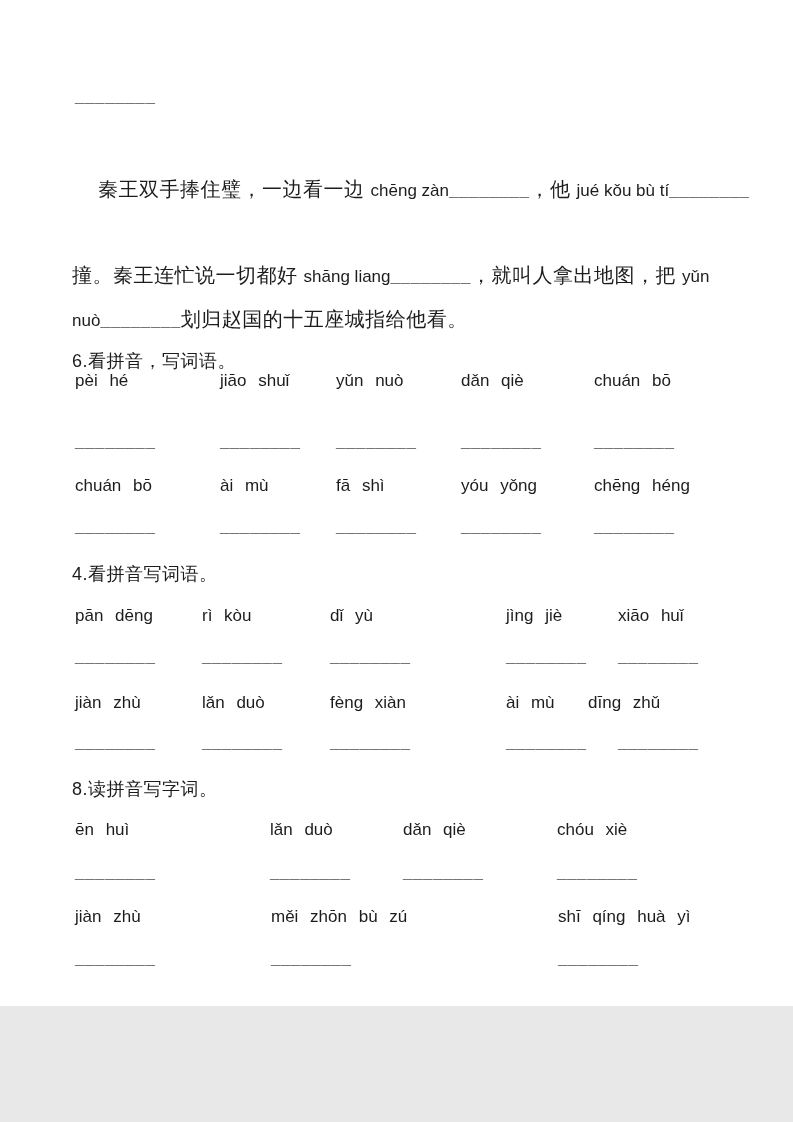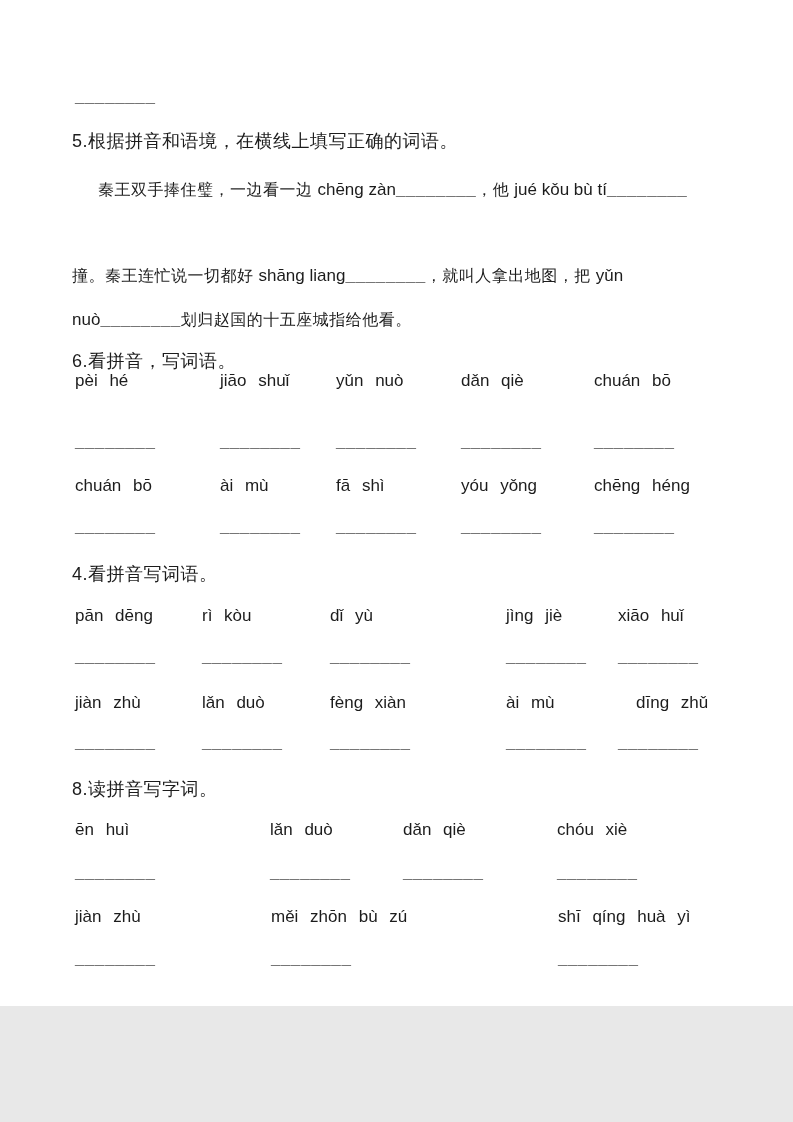--- a/index.html
+++ b/index.html
@@ -15,39 +15,38 @@
     position:absolute;left:72px;right:30px;
     line-height:26px;font-size:18px;
     white-space:nowrap;
   }
   .row{position:absolute;left:0;width:100%;height:26px;line-height:26px;}
   .col{position:absolute;white-space:nowrap;}
   .heading{
     font-family:"Liberation Sans",serif;
     font-size:18px;letter-spacing:.5px;
   }
-  .cn{font-family:"Liberation Sans",serif;font-size:16px;letter-spacing:.5px;}
+  .cn{font-family:"Liberation Sans",serif;font-size:20px;letter-spacing:.5px;}
   .py{font-family:Liberation Sans, sans-serif;font-size:17px;}
   .row .py{word-spacing:7px;}
   .blank{
     font-family:"Liberation Sans","DejaVu Sans",sans-serif;
     font-size:17px;letter-spacing:.6px;font-weight:bold;color:#2a2a2a;
   }
   .indent{padding-left:26px;}
 </style>
 </head>
 <body>
 
 <div class="page">
 
   <div class="row" style="top:84px">
     <span class="col blank" style="left:75px">________</span>
   </div>
 
-  <div class="line heading" style="top:128px">5.根据拼音和语境，在横线上填写正确的词语。</div>
 
   <div class="line indent" style="top:176px">
     <span class="cn">秦王双手捧住璧，一边看一边 </span><span class="py">chēng zàn</span><span class="blank">________</span><span class="cn">，他 </span><span class="py">jué kǒu bù tí</span><span class="blank">________</span>
   </div>
 
 
   <div class="line" style="top:262px">
     <span class="cn">撞。秦王连忙说一切都好 </span><span class="py">shāng liang</span><span class="blank">________</span><span class="cn">，就叫人拿出地图，把 </span><span class="py">yǔn</span>
   </div>
 
@@ -102,21 +101,21 @@
     <span class="col blank" style="left:330px">________</span>
     <span class="col blank" style="left:506px">________</span>
     <span class="col blank" style="left:618px">________</span>
   </div>
 
   <div class="row" style="top:690px">
     <span class="col py" style="left:75px">jiàn zhù</span>
     <span class="col py" style="left:202px">lǎn duò</span>
     <span class="col py" style="left:330px">fèng xiàn</span>
     <span class="col py" style="left:506px">ài mù</span>
-    <span class="col py" style="left:636px">dīng zhǔ</span>
+    <span class="col py" style="left:588px">dīng zhǔ</span>
   </div>
   <div class="row" style="top:730px">
     <span class="col blank" style="left:75px">________</span>
     <span class="col blank" style="left:202px">________</span>
     <span class="col blank" style="left:330px">________</span>
     <span class="col blank" style="left:506px">________</span>
     <span class="col blank" style="left:618px">________</span>
   </div>
 
   <div class="line heading" style="top:776px">8.读拼音写字词。</div>

